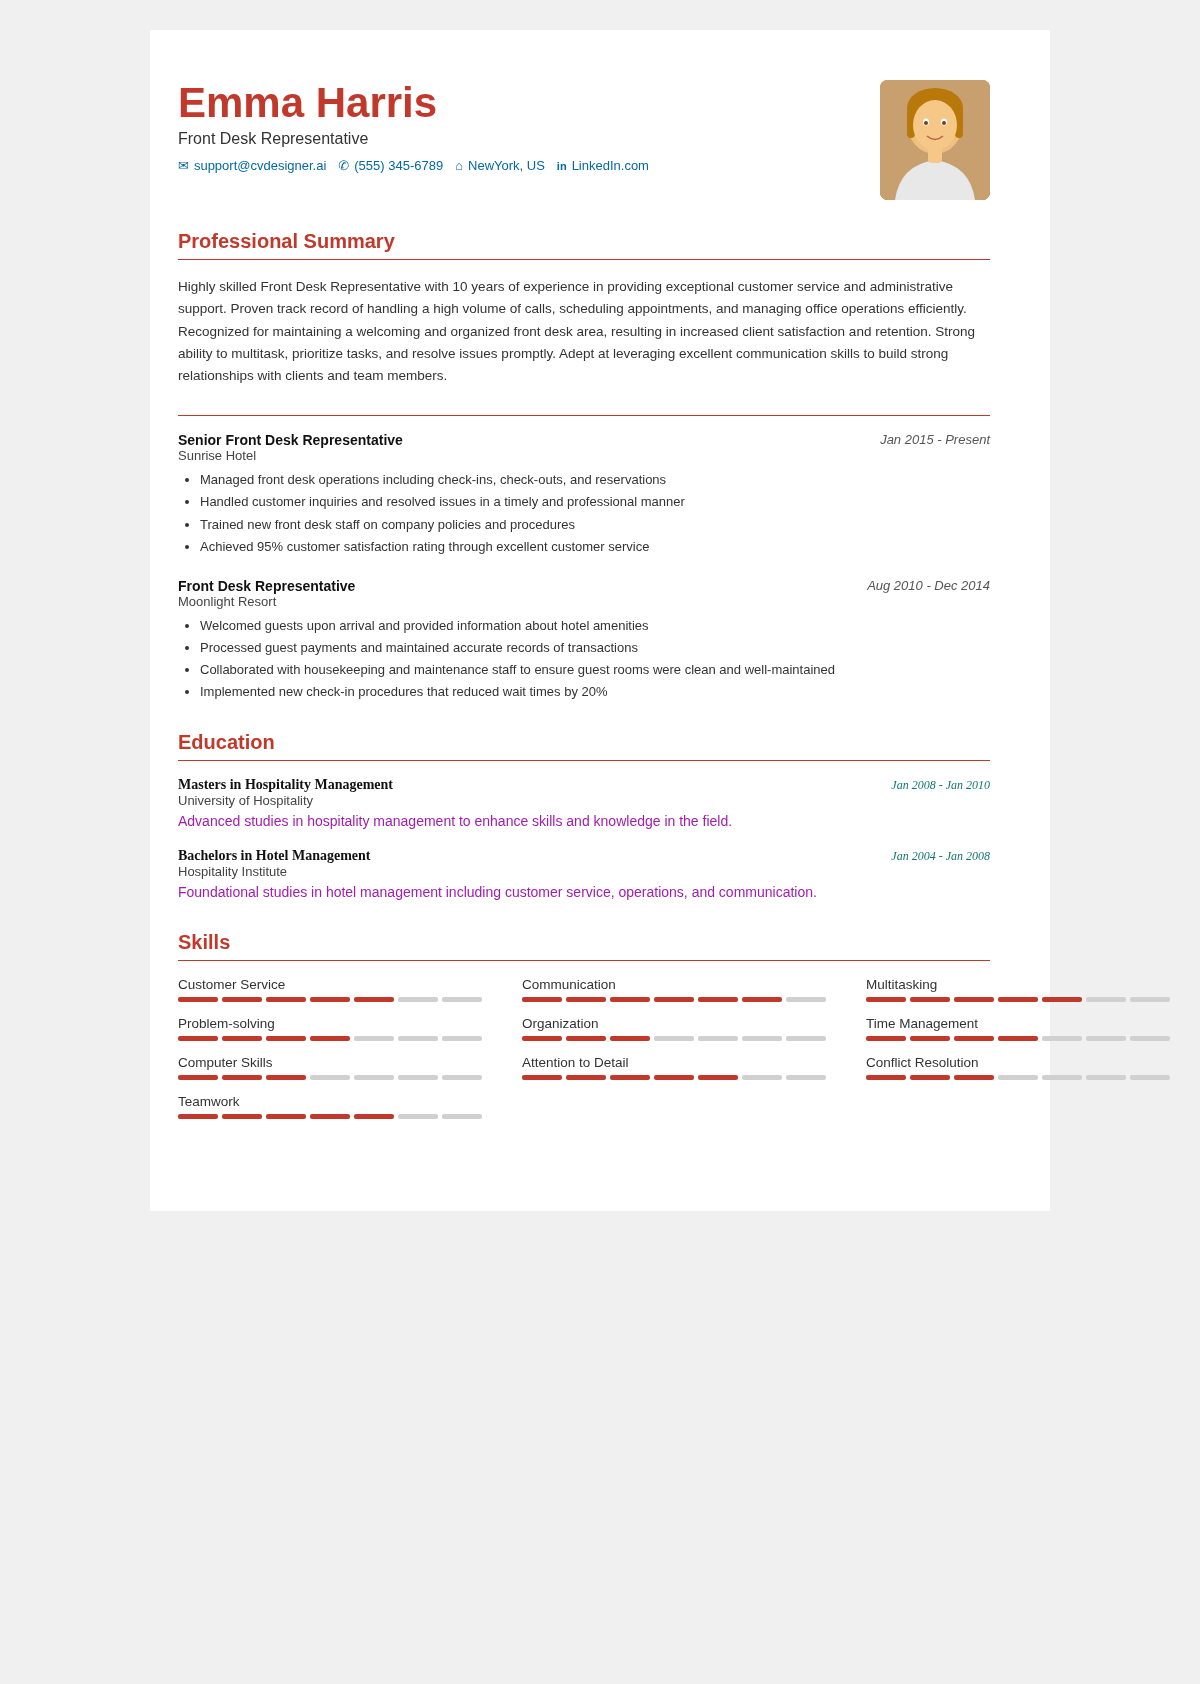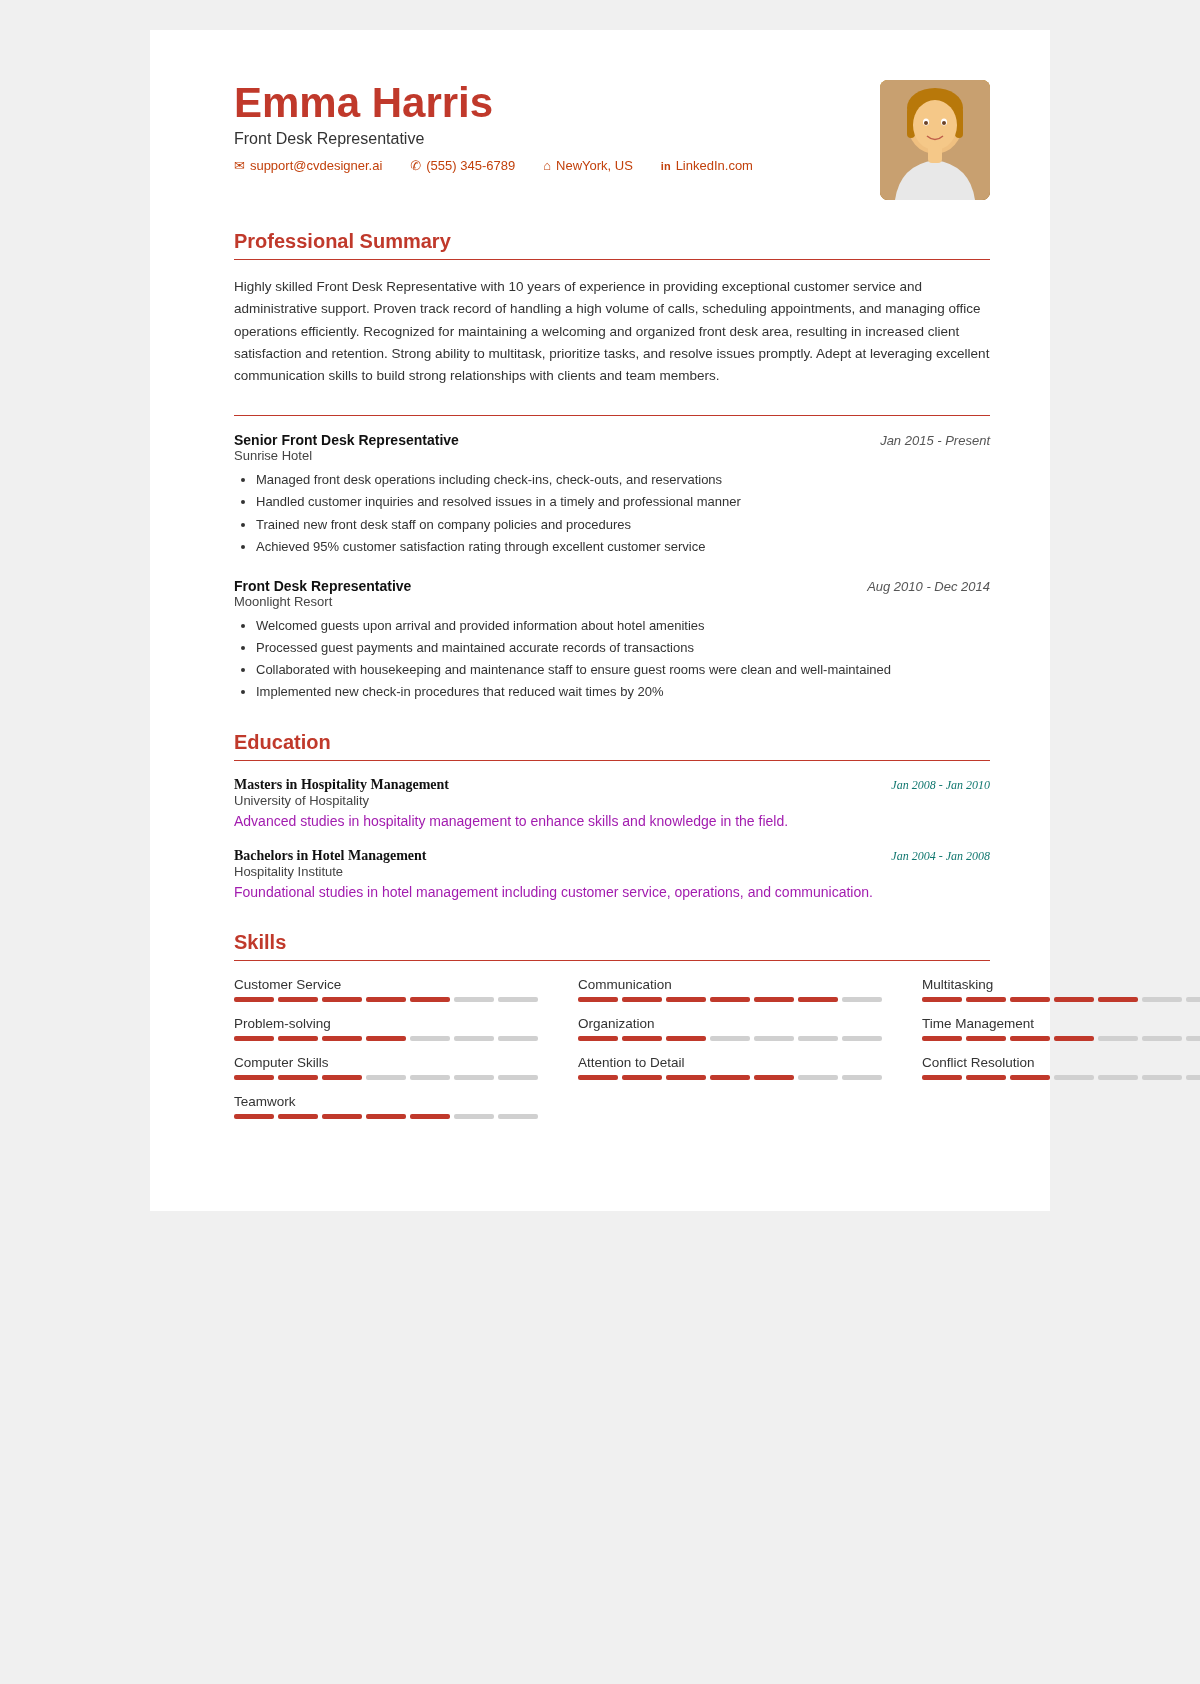--- a/index.html
+++ b/index.html
@@ -6,21 +6,21 @@
     body {
       font-family: Arial, sans-serif;
       background: #f0f0f0;
       display: flex;
       justify-content: center;
       padding: 30px 0;
     }
     .resume {
       background: #fff;
       width: 900px;
-      padding: 50px 60px 50px 84px;
+      padding: 50px 60px 50px 28px;
       position: relative;
     }
     
     .header {
       display: flex;
       justify-content: space-between;
       align-items: flex-start;
       margin-bottom: 30px;
     }
     .header-left { flex: 1; }
@@ -31,23 +31,23 @@
       line-height: 1.1;
       margin-bottom: 4px;
     }
     .header-title {
       font-size: 16px;
       color: #333;
       margin-bottom: 10px;
     }
     .header-contact {
       display: flex;
-      gap: 28px;
+      gap: 12px;
       font-size: 13px;
-      color: #c2410c;
+      color: #0369a1;
       flex-wrap: wrap;
     }
     .header-contact span {
       display: flex;
       align-items: center;
       gap: 5px;
     }
     .header-photo {
       width: 110px;
       height: 120px;
@@ -83,21 +83,21 @@
     .summary-text {
       font-size: 13.5px;
       color: #333;
       line-height: 1.65;
     }
     
     .job { margin-bottom: 20px; }
     .job-header {
       display: flex;
       justify-content: space-between;
-      align-items: flex-end;
+      align-items: flex-start;
     }
     .job-title {
       font-size: 14px;
       font-weight: bold;
       color: #111;
     }
     .job-date {
       font-size: 13px;
       font-style: italic;
       color: #555;

